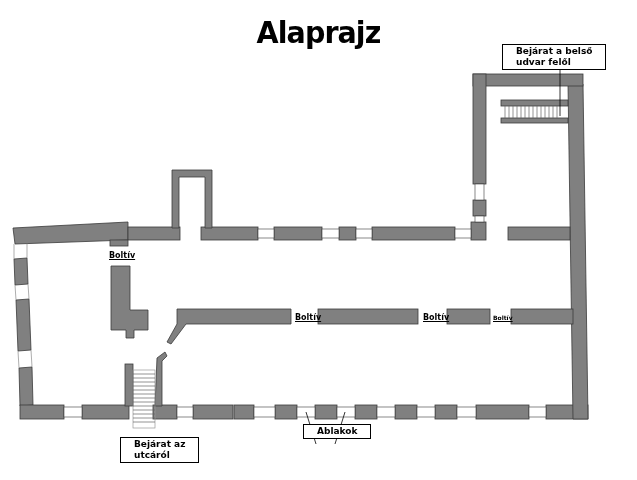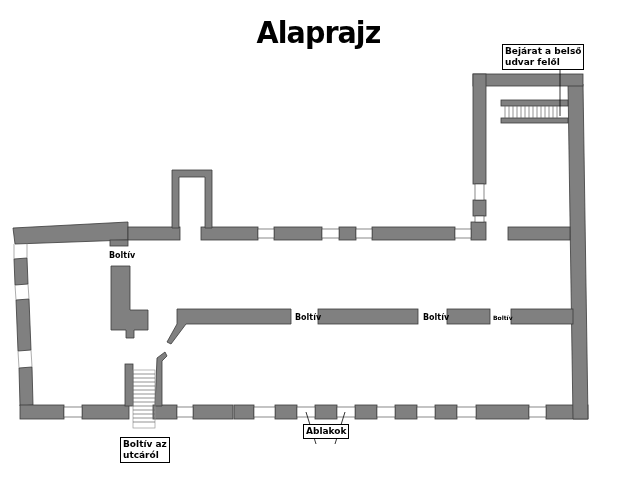--- a/index.html
+++ b/index.html
@@ -6,25 +6,25 @@
     body { width: 637px; height: 480px; position: relative; overflow: hidden; font-family: "DejaVu Sans", sans-serif; }
     #plan { position: absolute; left: 0; top: 0; }
     .title {
       position: absolute; left: 0; width: 637px; top: 14px; text-align: center;
       font-family: "DejaVu Sans", sans-serif; font-weight: bold; font-size: 31px;
       letter-spacing: -1px; color: #000; transform: scaleX(0.92);
     }
     .label-box {
       position: absolute; background: #fff; border: 1px solid #000;
       font-family: "DejaVu Sans", sans-serif; font-weight: bold; font-size: 9px;
-      line-height: 11px; color: #000; padding: 1px 2px;
+      line-height: 11px; color: #000; padding: 1px 13px;
     }
     .arch {
       position: absolute; font-family: "DejaVu Sans", sans-serif; font-weight: bold;
-      font-size: 8px; color: #000;
+      font-size: 8px; color: #000; text-decoration: underline;
     }
     .arch.small { font-size: 6px; }
   </style>
 </head>
 <body>
 
 <div class="title">Alaprajz</div>
 
 <svg id="plan" width="637" height="480" viewBox="0 0 637 480" xmlns="http://www.w3.org/2000/svg">
   <g fill="#808080" stroke="#3a3a3a" stroke-width="0.8">
@@ -145,21 +145,21 @@
     <line x1="345" y1="412" x2="335" y2="444"></line>
   </g>
 </svg>
 
 <div class="label-box" style="left:502px; top:44px;">
   <div>Bejárat a belső</div>
   <div>udvar felől</div>
 </div>
 
 <div class="label-box" style="left:120px; top:437px;">
-  <div>Boltív az</div>
+  <div>Bejárat az</div>
   <div>utcáról</div>
 </div>
 
 <div class="label-box" style="left:303px; top:424px;">Ablakok</div>
 
 <div class="arch" style="left:109px; top:251px;">Boltív</div>
 <div class="arch" style="left:295px; top:313px;">Boltív</div>
 <div class="arch" style="left:423px; top:313px;">Boltív</div>
 <div class="arch small" style="left:493px; top:314px;">Boltív</div>
 

